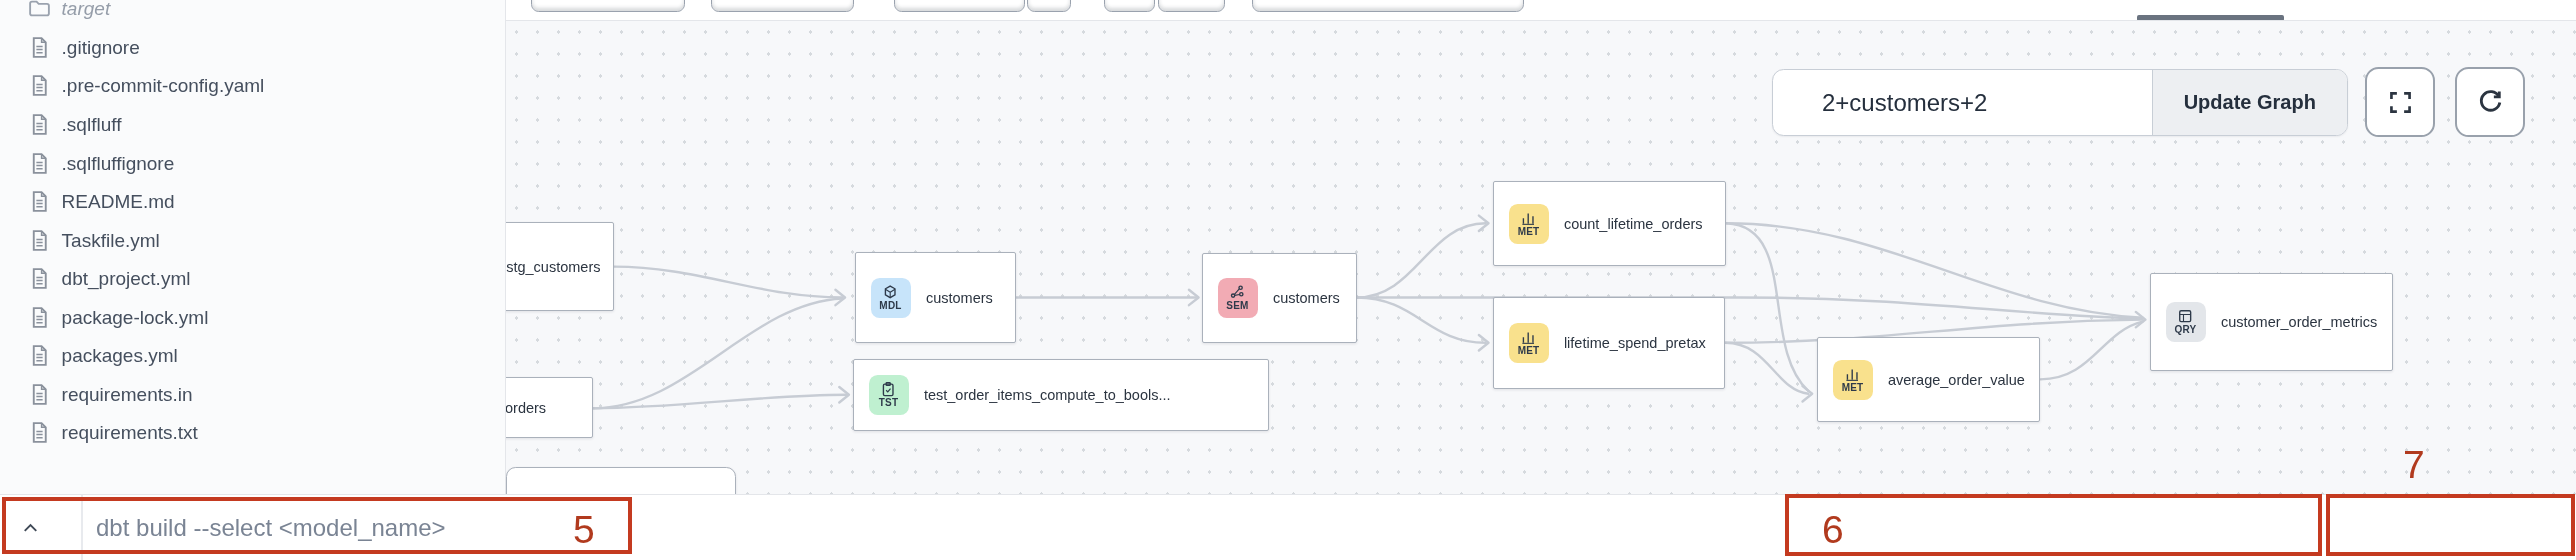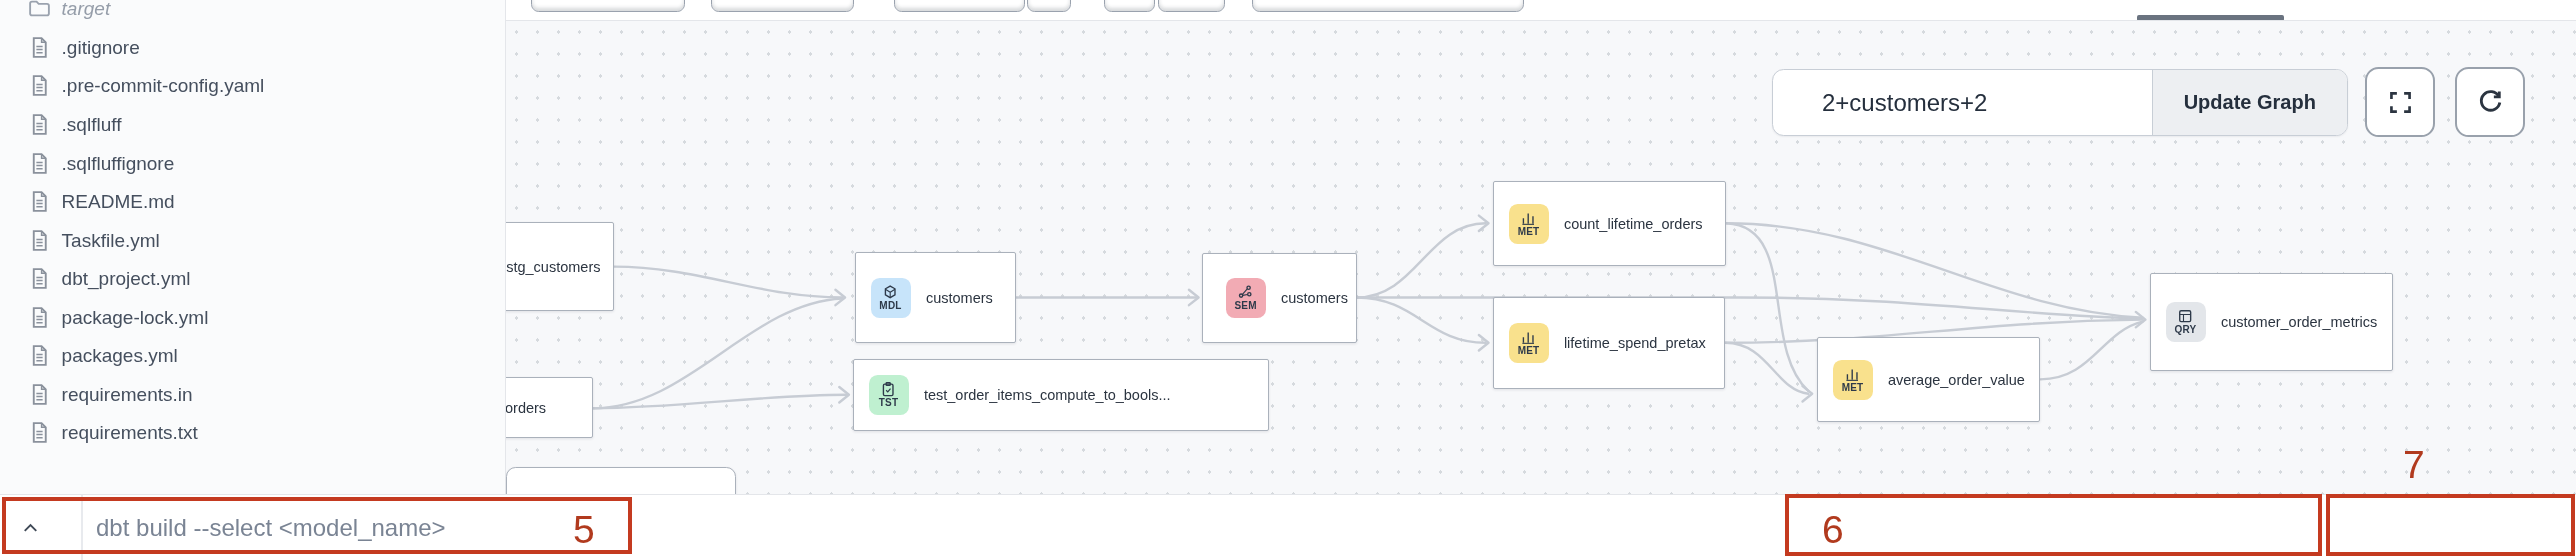--- a/index.html
+++ b/index.html
@@ -246,21 +246,21 @@
         <svg class="bglyph" viewBox="0 0 24 24" fill="none" stroke="#2e3a4a" stroke-width="2">
             <rect x="5" y="4.5" width="14" height="17" rx="2"></rect>
             <rect x="9" y="2.5" width="6" height="4" rx="1"></rect>
             <path d="M9 13.5l2.4 2.4 4-4.6" stroke-width="1.8"></path>
           </svg>
         <span class="btxt">TST</span>
       </span>
       <span class="nlabel">test_order_items_compute_to_bools...</span>
     </div>
 
-    <div class="gnode" style="left:696px; top:232px; width:155px; height:90px;justify-content:center;">
+    <div class="gnode" style="left:696px; top:232px; width:155px; height:90px;">
       <span class="badge badge-sem">
         <svg class="bglyph" viewBox="0 0 24 24" fill="none" stroke="#2e3a4a" stroke-width="2">
             <circle cx="6" cy="17" r="2.4"></circle>
             <circle cx="17" cy="5.5" r="2.4"></circle>
             <circle cx="18" cy="15" r="2.4"></circle>
             <path d="M8 15.2l7-8M8.3 16.6l7.3-1.2" stroke-width="1.6"></path>
           </svg>
         <span class="btxt">SEM</span>
       </span>
       <span class="nlabel">customers</span>

